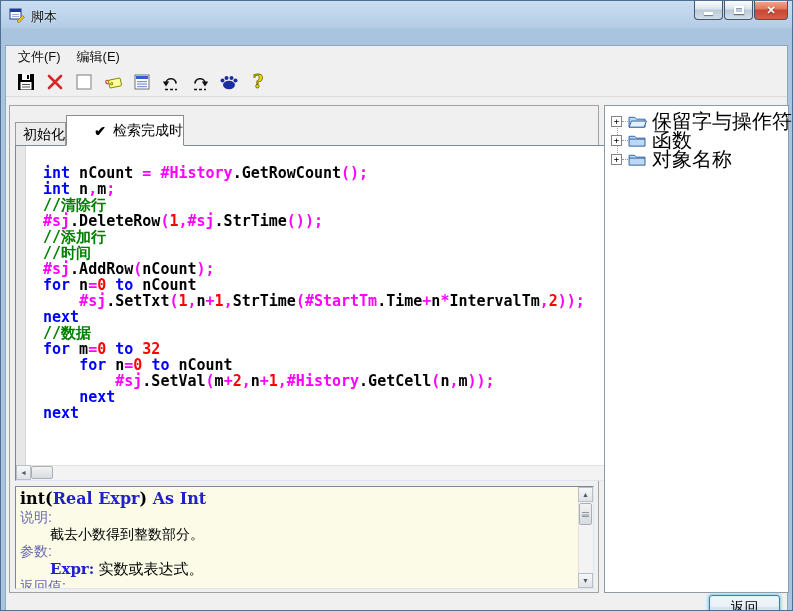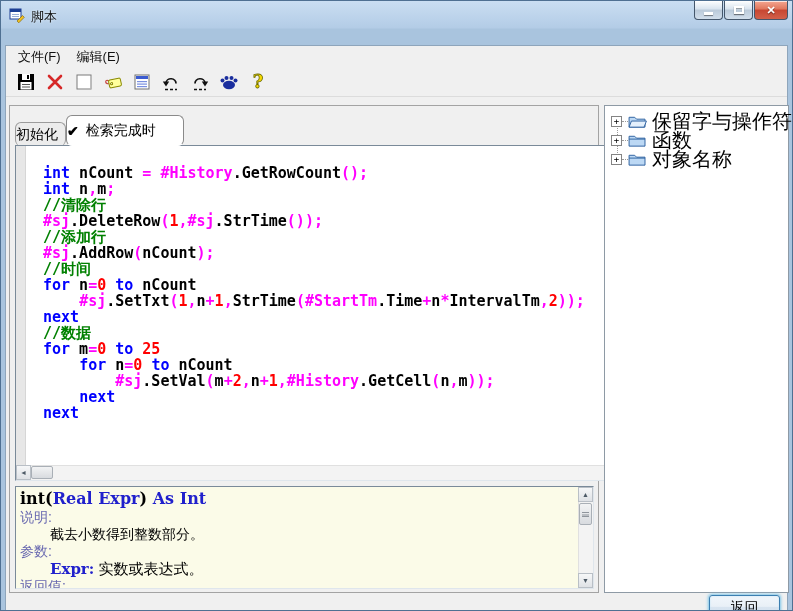--- a/index.html
+++ b/index.html
@@ -47,21 +47,21 @@
   .tool-btn { width:29px; height:26px; display:flex; align-items:center;
     justify-content:center; }
   .tool-btn svg { width:20px; height:20px; }
 
   
   .left-panel { position:absolute; left:3px; top:59px; width:590px; height:488px;
     border:1px solid #a3a3a3; background:#f0f0f0; }
 
   
   .tab { position:absolute; font-size:14px; color:#000; display:flex;
-    align-items:center; justify-content:flex-start;border-radius:6px; }
+    align-items:center; justify-content:flex-end; }
   .tab-inactive { left:5px; top:16px; width:51px; height:24px;
     background:#ececec; border:1px solid #9b9b9b; border-bottom:none; }
   .tab-active { left:56px; top:9px; width:118px; height:31px; background:#fff;
     border:1px solid #8a8a8a; border-bottom:1px solid #fff; z-index:2; }
   .tab-check { font-weight:bold; font-size:14px; margin-right:7px; }
 
   
   .code-editor { position:absolute; left:5px; top:39px; width:696px; height:336px;
     background:#fff; border:1px solid; border-color:#7a8a99 #dfe6ec #dfe6ec #7a8a99; }
   .code-margin { position:absolute; left:0; top:0; bottom:15px; width:10px;
@@ -247,27 +247,27 @@
       </div>
 
       <div class="code-editor">
         <div class="code-margin"></div>
         <div class="code-lines">
             <div class="code-line"><span class="tk-k">int</span><span class="tk-i"> nCount </span><span class="tk-p">=</span><span class="tk-i"> </span><span class="tk-h">#History</span><span class="tk-i">.GetRowCount</span><span class="tk-p">();</span></div>
             <div class="code-line"><span class="tk-k">int</span><span class="tk-i"> n</span><span class="tk-p">,</span><span class="tk-i">m</span><span class="tk-p">;</span></div>
             <div class="code-line"><span class="tk-c">//清除行</span></div>
             <div class="code-line"><span class="tk-h">#sj</span><span class="tk-i">.DeleteRow</span><span class="tk-p">(</span><span class="tk-n">1</span><span class="tk-p">,</span><span class="tk-h">#sj</span><span class="tk-i">.StrTime</span><span class="tk-p">());</span></div>
             <div class="code-line"><span class="tk-c">//添加行</span></div>
+            <div class="code-line"><span class="tk-c">//时间</span></div>
             <div class="code-line"><span class="tk-h">#sj</span><span class="tk-i">.AddRow</span><span class="tk-p">(</span><span class="tk-i">nCount</span><span class="tk-p">);</span></div>
-            <div class="code-line"><span class="tk-c">//时间</span></div>
             <div class="code-line"><span class="tk-k">for</span><span class="tk-i"> n</span><span class="tk-p">=</span><span class="tk-n">0</span><span class="tk-i"> </span><span class="tk-k">to</span><span class="tk-i"> nCount</span></div>
             <div class="code-line"><span class="tk-i">    </span><span class="tk-h">#sj</span><span class="tk-i">.SetTxt</span><span class="tk-p">(</span><span class="tk-n">1</span><span class="tk-p">,</span><span class="tk-i">n</span><span class="tk-p">+</span><span class="tk-n">1</span><span class="tk-p">,</span><span class="tk-i">StrTime</span><span class="tk-p">(</span><span class="tk-h">#StartTm</span><span class="tk-i">.Time</span><span class="tk-p">+</span><span class="tk-i">n</span><span class="tk-p">*</span><span class="tk-i">IntervalTm</span><span class="tk-p">,</span><span class="tk-n">2</span><span class="tk-p">));</span></div>
             <div class="code-line"><span class="tk-k">next</span></div>
             <div class="code-line"><span class="tk-c">//数据</span></div>
-            <div class="code-line"><span class="tk-k">for</span><span class="tk-i"> m</span><span class="tk-p">=</span><span class="tk-n">0</span><span class="tk-i"> </span><span class="tk-k">to</span><span class="tk-i"> </span><span class="tk-n">25</span></div>
+            <div class="code-line"><span class="tk-k">for</span><span class="tk-i"> m</span><span class="tk-p">=</span><span class="tk-n">0</span><span class="tk-i"> </span><span class="tk-k">to</span><span class="tk-i"> </span><span class="tk-n">32</span></div>
             <div class="code-line"><span class="tk-i">    </span><span class="tk-k">for</span><span class="tk-i"> n</span><span class="tk-p">=</span><span class="tk-n">0</span><span class="tk-i"> </span><span class="tk-k">to</span><span class="tk-i"> nCount</span></div>
             <div class="code-line"><span class="tk-i">        </span><span class="tk-h">#sj</span><span class="tk-i">.SetVal</span><span class="tk-p">(</span><span class="tk-i">m</span><span class="tk-p">+</span><span class="tk-n">2</span><span class="tk-p">,</span><span class="tk-i">n</span><span class="tk-p">+</span><span class="tk-n">1</span><span class="tk-p">,</span><span class="tk-h">#History</span><span class="tk-i">.GetCell</span><span class="tk-p">(</span><span class="tk-i">n</span><span class="tk-p">,</span><span class="tk-i">m</span><span class="tk-p">));</span></div>
             <div class="code-line"><span class="tk-i">    </span><span class="tk-k">next</span></div>
             <div class="code-line"><span class="tk-k">next</span></div>
           </div>
         <div class="hscroll">
           <div class="sb-btn" style="left:0; top:-1px;">◄</div>
           <div class="sb-thumb" style="left:15px; top:0; width:22px; height:13px;"></div>
           <div class="sb-btn" style="right:0; top:-1px;">►</div>
         </div>

